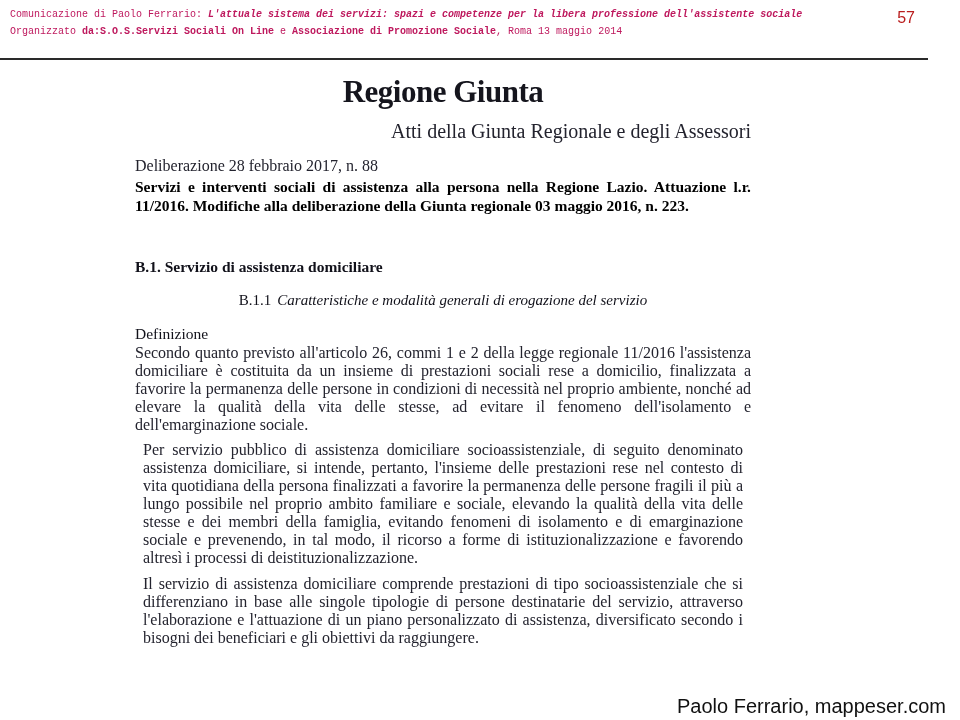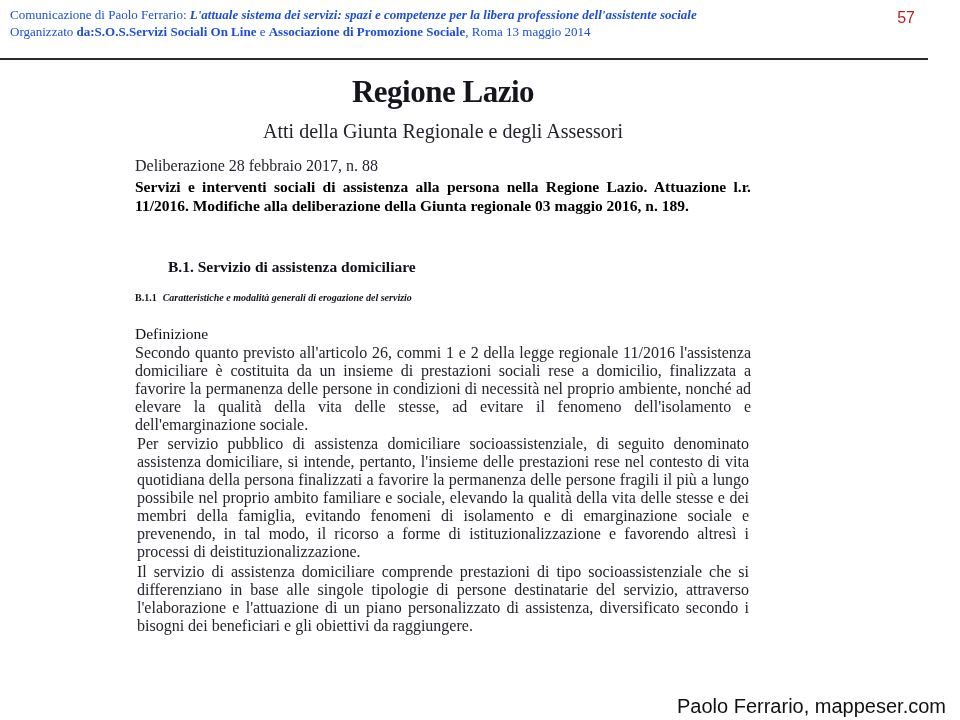--- a/index.html
+++ b/index.html
@@ -3,22 +3,22 @@
 <meta charset="utf-8">
 <style>
   html,body { margin:0; padding:0; background:#fff; }
   .slide {
     position:relative; width:960px; height:720px; background:#ffffff;
     overflow:hidden; font-family:"Liberation Sans", sans-serif;
   }
   
   .hdr {
     position:absolute; left:10px; top:7px; width:860px;
-    font-size:13px; line-height:16.5px; color:#1d4ed8;
-    font-family:Liberation Serif, serif;
+    font-size:10px; line-height:16.5px; color:#be185d;
+    font-family:Liberation Mono, monospace;
   }
   .hdr .b  { font-weight:bold; }
   .hdr .bi { font-weight:bold; font-style:italic; }
   .page-num {
     position:absolute; right:45px; top:9px; font-size:16px; color:#b91c1c;
   }
   .hdr-rule {
     position:absolute; left:0; top:58px; width:928px; height:2px;
     background:#2a2a2a;
   }
@@ -26,34 +26,34 @@
   .doc {
     position:absolute; left:135px; top:0; width:616px;
     font-family:"Liberation Serif", "DejaVu Serif", serif;
     color:#23232e;
   }
   .doc > div { position:absolute; left:0; width:100%; }
   .doc-title {
     top:74px; text-align:center; font-size:31px; font-weight:bold;
     letter-spacing:-0.5px; color:#15151d;
   }
-  .doc-subtitle { top:120px; text-align:center; font-size:20px; }
+  .doc-subtitle { top:120px; text-align:right; font-size:20px; }
   .doc-delib { top:157px; font-size:16px; }
   .doc-subject {
     top:177px; font-size:15.5px; font-weight:bold; line-height:19px;
     color:#000; text-align:justify;
   }
-  .doc-b1 { top:258px; font-size:15.5px; font-weight:bold; color:#11111a;margin-left:33px; }
-  .doc-b11 { top:292px; font-size:10px; font-weight:bold; color:#11111a; }
+  .doc-b1 { top:258px; font-size:15.5px; font-weight:bold; color:#11111a; }
+  .doc-b11 { top:292px; font-size:15px; font-weight:normal; color:#11111a;text-align:center; }
   .doc-b11 .it { font-style:italic; margin-left:6px; }
   .doc-def { top:325px; font-size:15.5px; font-weight:normal; color:#11111a; }
   .doc-p { font-size:16px; line-height:18px; text-align:justify; }
   .doc-p1 { top:344px; }
   .doc-p23 { top:433px; }
-  .doc-p23 p { margin:2px; }
+  .doc-p23 p { margin:8px; }
   
   .footer-credit {
     position:absolute; right:14px; bottom:2px; font-size:20px; color:#111;
     font-family:"Liberation Sans", sans-serif;
     text-align:right;
   }
 </style>
 </head>
 <body>
 
@@ -61,24 +61,24 @@
 
   <div class="hdr">
     <div><span>Comunicazione di Paolo Ferrario: </span><span class="bi">L'attuale sistema dei servizi: spazi e competenze per la libera professione dell'assistente sociale</span></div>
     <div><span>Organizzato </span><span class="b">da:S.O.S.Servizi Sociali On Line</span><span> e </span><span class="b">Associazione di Promozione Sociale</span><span>, Roma 13 maggio 2014</span></div>
   </div>
 
   <div class="page-num">57</div>
   <div class="hdr-rule"></div>
 
   <div class="doc">
-    <div class="doc-title">Regione Lazio</div>
+    <div class="doc-title">Regione Giunta</div>
     <div class="doc-subtitle">Atti della Giunta Regionale e degli Assessori</div>
     <div class="doc-delib">Deliberazione 28 febbraio 2017, n. 88</div>
-    <div class="doc-subject">Servizi e interventi sociali di assistenza alla persona nella Regione Lazio. Attuazione l.r. 11/2016. Modifiche alla deliberazione della Giunta regionale 03 maggio 2016, n. 189.</div>
+    <div class="doc-subject">Servizi e interventi sociali di assistenza alla persona nella Regione Lazio. Attuazione l.r. 11/2016. Modifiche alla deliberazione della Giunta regionale 03 maggio 2016, n. 223.</div>
     <div class="doc-b1">B.1. Servizio di assistenza domiciliare</div>
     <div class="doc-b11"><span>B.1.1</span><span class="it">Caratteristiche e modalità generali di erogazione del servizio</span></div>
     <div class="doc-def">Definizione</div>
     <div class="doc-p doc-p1">Secondo quanto previsto all'articolo 26, commi 1 e 2  della legge regionale 11/2016 l'assistenza domiciliare è costituita da un insieme di prestazioni sociali rese a domicilio,  finalizzata a favorire la permanenza delle persone in condizioni di necessità nel proprio ambiente, nonché ad elevare la qualità della vita delle stesse, ad evitare il fenomeno dell'isolamento e dell'emarginazione sociale.</div>
     <div class="doc-p doc-p23">
       <p>Per servizio pubblico di assistenza domiciliare socioassistenziale, di seguito denominato assistenza domiciliare, si intende, pertanto, l'insieme delle prestazioni rese nel contesto di vita quotidiana della persona finalizzati a favorire la permanenza delle persone fragili il più a lungo possibile nel proprio ambito familiare e sociale,  elevando la qualità della vita delle stesse e dei membri della famiglia, evitando fenomeni di isolamento e di emarginazione sociale e prevenendo, in tal modo,  il ricorso a forme di istituzionalizzazione e favorendo altresì i processi di deistituzionalizzazione.</p>
       <p>Il servizio di assistenza domiciliare comprende prestazioni di tipo socioassistenziale che si differenziano in base alle singole tipologie di persone destinatarie del servizio, attraverso l'elaborazione e l'attuazione di un piano personalizzato di assistenza, diversificato secondo i bisogni dei beneficiari e gli obiettivi da raggiungere.</p>
     </div>
   </div>
 

